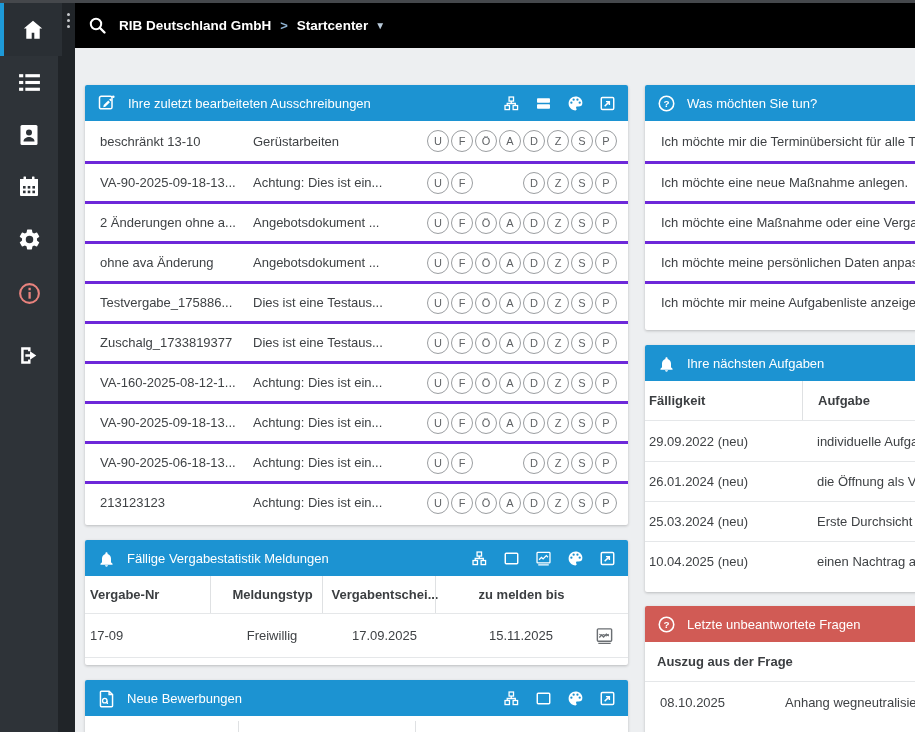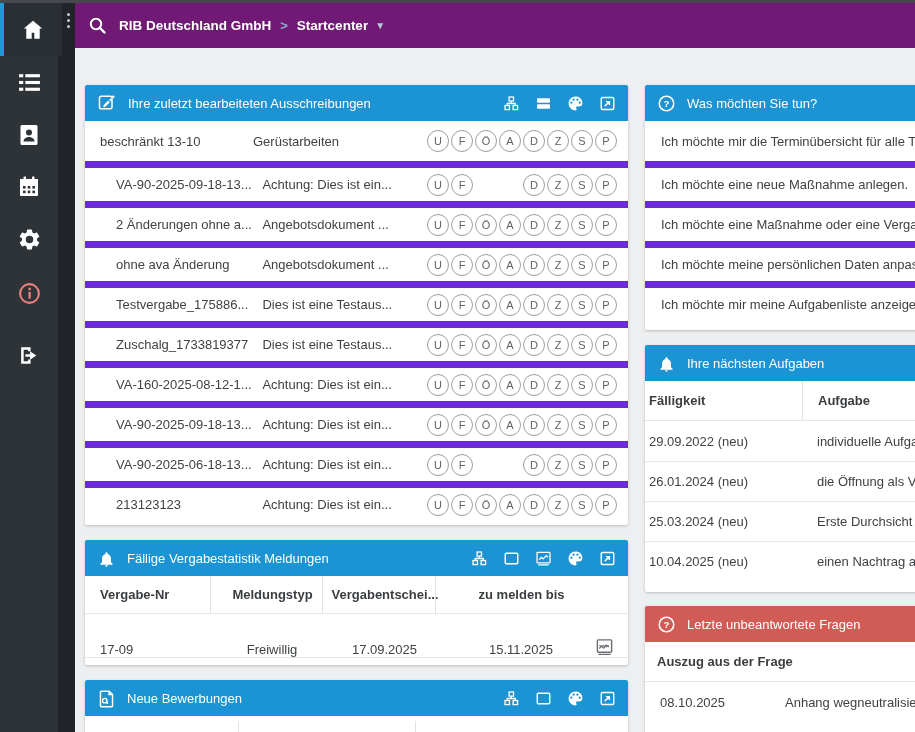--- a/index.html
+++ b/index.html
@@ -1,20 +1,20 @@
 <!DOCTYPE html>
 <html><head>
 <meta charset="utf-8">
 <style>
   * { margin:0; padding:0; box-sizing:border-box; }
   html,body { width:915px; height:732px; overflow:hidden; font-family:"Liberation Sans", sans-serif; background:#edeff1; }
   .abs { position:absolute; }
   
   #topstrip { left:0; top:0; width:915px; height:3px; background:#45484c; z-index:30; }
-  #topbar { left:75px; top:3px; width:840px; height:45px; background:#701a75; display:flex; align-items:center; padding-left:13px; z-index:10; }
+  #topbar { left:75px; top:3px; width:840px; height:45px; background:#000000; display:flex; align-items:center; padding-left:13px; z-index:10; }
   #topbar .crumb-root, #topbar .crumb-current { color:#ffffff; font-weight:700; font-size:13.5px; }
   #topbar .crumb-sep { color:#8fb3d2; font-size:13px; margin:0 9px; font-weight:700; }
   #topbar .caret { color:#b8c9d9; font-size:10px; margin-left:7px; }
   #topbar svg { margin-right:12px; }
   
   #sidebar { left:0; top:0; width:75px; height:732px; background:#202428; z-index:20; }
   #home-tile { left:0; top:3px; width:62px; height:53px; background:#2a2f34; border-left:4px solid #1e9ad8; display:flex; align-items:center; justify-content:center; cursor:pointer; }
   #dots { left:61px; top:13px; width:14px; display:flex; flex-direction:column; align-items:center; gap:3px; cursor:pointer; }
   #dots i { width:3px; height:3px; border-radius:50%; background:#c7cacd; }
   #rail { left:0; top:56px; width:58px; height:676px; background:#2e3338; }
@@ -22,34 +22,34 @@
   
   .card { position:absolute; background:#ffffff; border-radius:2px; box-shadow:0 1px 3px rgba(0,0,0,.22); overflow:hidden; }
   .card-header { height:36px; display:flex; align-items:center; padding:5px 12px; color:#fff; }
   .card-header.blue { background:#1c93d2; }
   .card-header.red { background:#d15b55; }
   .card-title { font-size:13px; font-weight:500; margin-left:11px; white-space:nowrap; }
   .header-actions { margin-left:auto; display:flex; align-items:center; gap:15px; }
   .header-actions span { display:flex; cursor:pointer; }
   
   .trow, .litem { display:flex; align-items:center; height:40px; font-size:13px; color:#3f4245; }
-  .trow + .trow, .litem + .litem { border-top:7px solid #6d28d9;padding-left:16px; }
+  .trow + .trow, .litem + .litem { border-top:3px solid #6d28d9; }
   
   #card-ausschreibungen .c1 { width:168px; padding-left:15px; white-space:nowrap; overflow:hidden; }
   #card-ausschreibungen .c2 { width:172px; white-space:nowrap; overflow:hidden; }
   #card-ausschreibungen .slots { margin-left:auto; margin-right:11px; display:flex; gap:2px; }
   .circle-btn { width:22px; height:22px; border:1px solid #9b9ea1; border-radius:50%; color:#5f6265; font-size:11px; display:flex; align-items:center; justify-content:center; cursor:pointer; }
   .circle-btn.hidden-slot { visibility:hidden; cursor:default; }
   
   .colrow { display:flex; align-items:stretch; font-size:13px; font-weight:700; color:#3b3e41; }
   .colrow .cell, .datarow .cell { display:flex; align-items:center;padding-left:12px; }
   
   #card-statistik .colrow { height:38px; border-bottom:1px solid #e5e7e9; }
-  #card-statistik .datarow { display:flex; align-items:flex-end; height:44px; font-size:13px; color:#3f4245; border-bottom:1px solid #e5e7e9; }
-  #card-statistik .w1 { width:125px; padding-left:15px; }
+  #card-statistik .datarow { display:flex; align-items:center; height:44px; font-size:13px; color:#3f4245; border-bottom:1px solid #e5e7e9; }
+  #card-statistik .w1 { width:125px; padding-left:5px; }
   #card-statistik .w2 { width:112px; justify-content:center; }
   #card-statistik .w3 { width:113px; justify-content:center; }
   #card-statistik .w4 { width:160px; justify-content:center; }
   #card-statistik .colrow .cell + .cell { border-left:1px solid #dfe1e3; }
   #card-statistik .row-chart { margin-left:auto; margin-right:14px; display:flex; cursor:pointer; }
   
   .tbl2 .colrow { height:40px; }
   .tbl2 .datarow { display:flex; align-items:center; height:40px; font-size:13px; color:#3f4245; }
   .tbl2 .datarow + .datarow { border-top:1px solid #e5e7e9; }
   .tbl2 .colrow { border-bottom:1px solid #e5e7e9; }

